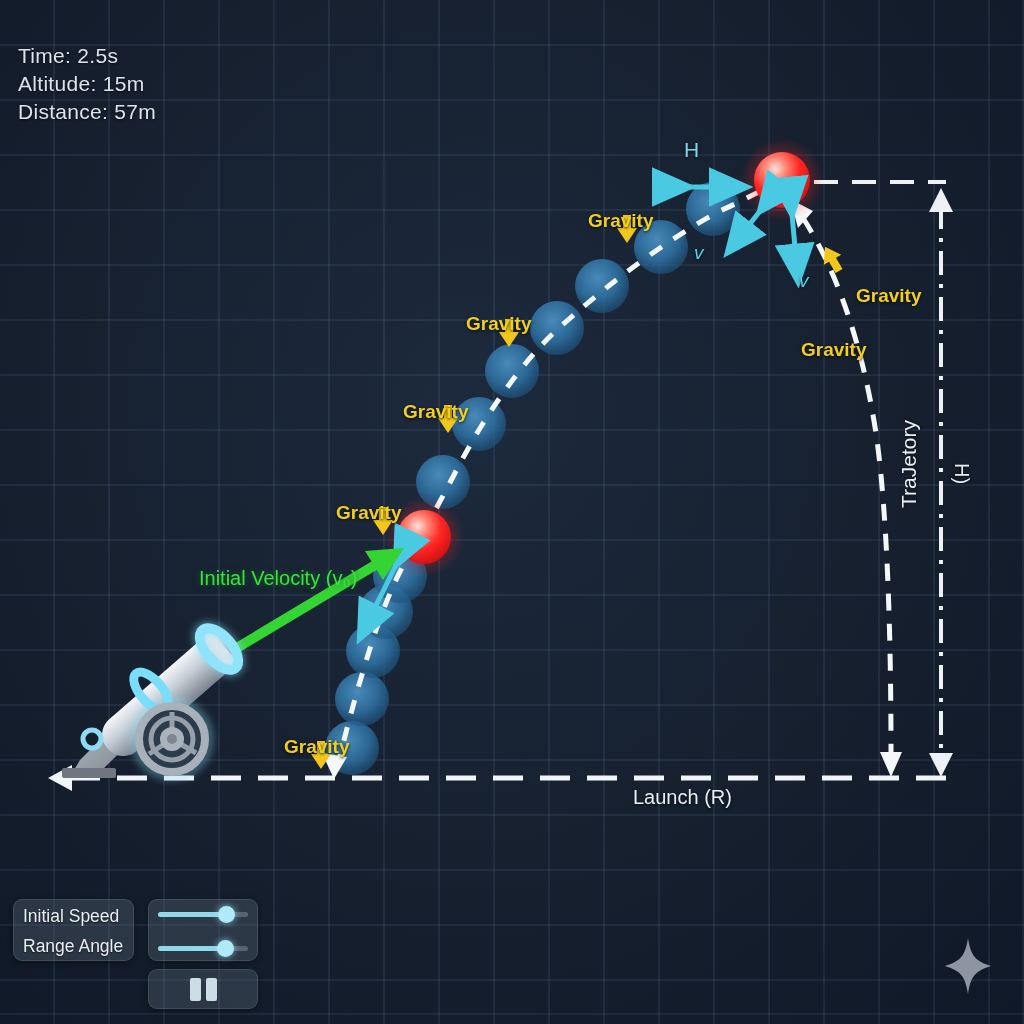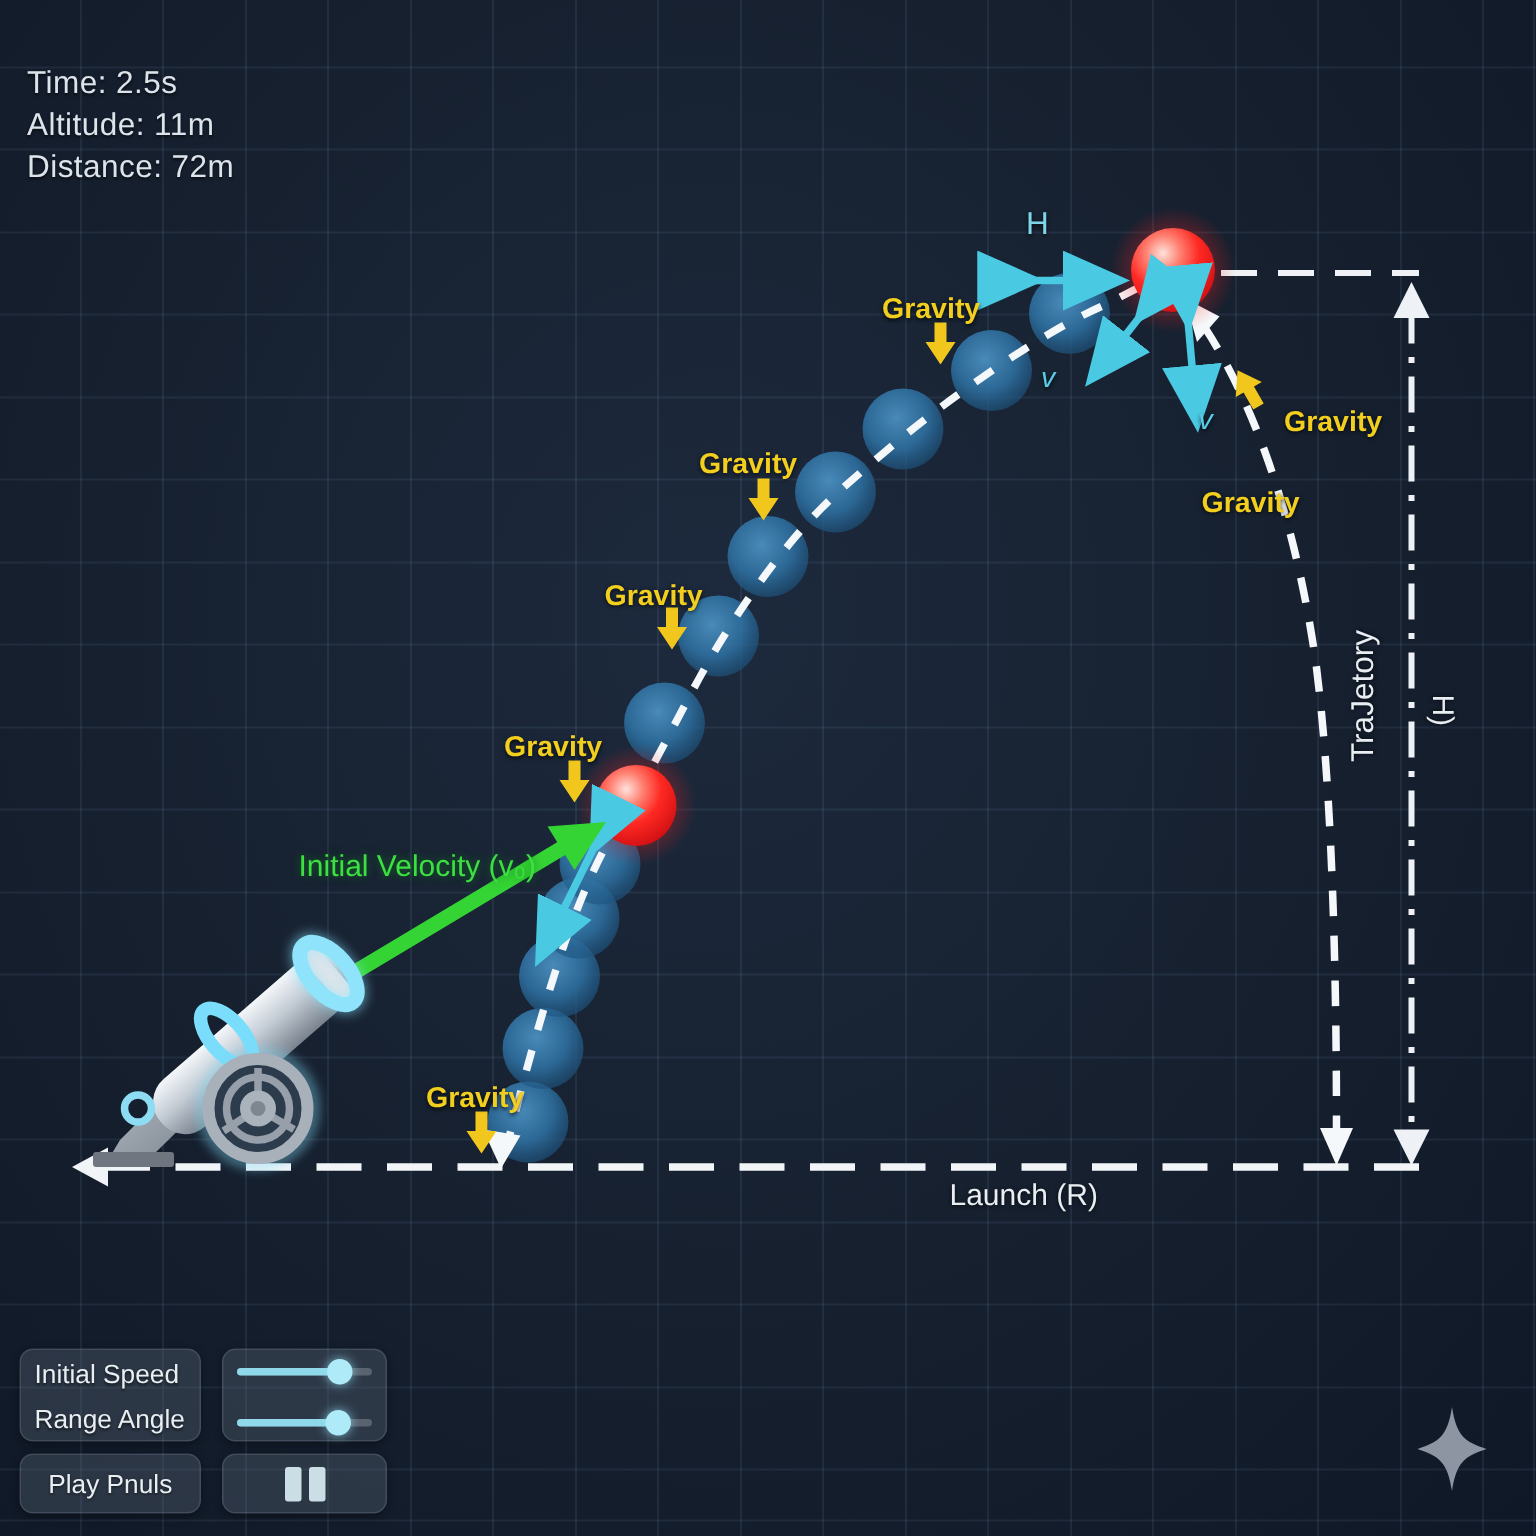--- a/index.html
+++ b/index.html
@@ -7,21 +7,21 @@
     position:relative;width:1024px;height:1024px;overflow:hidden;
     font-family:"Liberation Sans","DejaVu Sans",sans-serif;
     background:
       repeating-linear-gradient(to right, rgba(130,165,205,0.11) 0 1.5px, transparent 1.5px 55px),
       repeating-linear-gradient(to bottom, rgba(130,165,205,0.10) 0 1.5px, transparent 1.5px 55px),
       radial-gradient(ellipse at 46% 40%, #1d2a3d 0%, #16202f 52%, #0f1826 100%);
     background-position:-2px 0,0 -11px,0 0;
   }
   .lbl{position:absolute;white-space:nowrap;}
   .hud{color:#dce3ea;font-size:21px;letter-spacing:.3px;text-shadow:0 1px 2px rgba(0,0,0,.6);}
-  .gravity{color:#f2cf1f;font-size:19px;font-weight:600;text-shadow:0 1px 3px rgba(0,0,0,.8);}
+  .gravity{color:#f2cf1f;font-size:19px;font-weight:600;text-shadow:0 1px 3px rgba(0,0,0,.8);margin-top:14px;}
   .cyanlbl{color:#7fd6ea;font-size:21px;text-shadow:0 1px 3px rgba(0,0,0,.7);}
   .vlbl{color:#58cde8;font-size:19px;font-style:italic;text-shadow:0 1px 3px rgba(0,0,0,.7);}
   .greenlbl{color:#3ce041;font-size:20px;font-weight:400;text-shadow:0 0 6px rgba(20,120,30,.9);}
   .whitelbl{color:#e9eef3;font-size:20px;text-shadow:0 1px 3px rgba(0,0,0,.7);}
   .rot-ccw{transform:rotate(-90deg);transform-origin:center;}
   .rot-cw{transform:rotate(90deg);transform-origin:center;}
   .panel{
     position:absolute;background:rgba(88,99,115,0.38);
     border:1px solid rgba(165,180,195,0.18);border-radius:9px;
     box-shadow:0 2px 6px rgba(0,0,0,.35);
@@ -164,22 +164,22 @@
         <line x1="172" y1="739" x2="149" y2="754" stroke="#97a0aa" stroke-width="5"></line>
         <circle cx="172" cy="739" r="12" fill="#aab2bc"></circle>
         <circle cx="172" cy="739" r="5" fill="#7e868f"></circle>
       </g>
     </g>
 
     <path fill="#8d95a3" d="M968,938 C971,957 976,961 991,966 C976,971 971,975 968,994 C965,975 960,971 945,966 C960,961 965,957 968,938 Z"></path>
   </svg>
 
   <div class="lbl hud" style="left:18px;top:44px;">Time: 2.5s</div>
-  <div class="lbl hud" style="left:18px;top:72px;">Altitude: 11m</div>
-  <div class="lbl hud" style="left:18px;top:100px;">Distance: 72m</div>
+  <div class="lbl hud" style="left:18px;top:72px;">Altitude: 15m</div>
+  <div class="lbl hud" style="left:18px;top:100px;">Distance: 57m</div>
 
   <div class="lbl gravity" style="left:588px;top:196px;">Gravity</div>
   <div class="lbl gravity" style="left:466px;top:299px;">Gravity</div>
   <div class="lbl gravity" style="left:403px;top:387px;">Gravity</div>
   <div class="lbl gravity" style="left:336px;top:488px;">Gravity</div>
   <div class="lbl gravity" style="left:284px;top:722px;">Gravity</div>
   <div class="lbl gravity" style="left:856px;top:271px;">Gravity</div>
   <div class="lbl gravity" style="left:801px;top:325px;">Gravity</div>
 
   <div class="lbl cyanlbl" style="left:684px;top:138px;">H</div>
@@ -202,22 +202,19 @@
       <div class="fill" style="width:75%;"></div>
       <div class="knob" style="left:75%;"></div>
     </div>
     <div class="slider" style="top:40px;" role="slider" aria-valuenow="74">
       <div class="track"></div>
       <div class="fill" style="width:74%;"></div>
       <div class="knob" style="left:74%;"></div>
     </div>
   </div>
 
-  <div class="panel" style="left:13px;top:969px;width:119px;height:38px;display:flex;align-items:center;justify-content:center;cursor:pointer;">
-    <span class="ctl-label">Play Pnuls</span>
-  </div>
 
   <div class="panel pausebtn" style="left:148px;top:969px;width:108px;height:38px;">
     <span class="pbar"></span>
     <span class="pbar"></span>
   </div>
 
 </div>
 
 </body></html>

